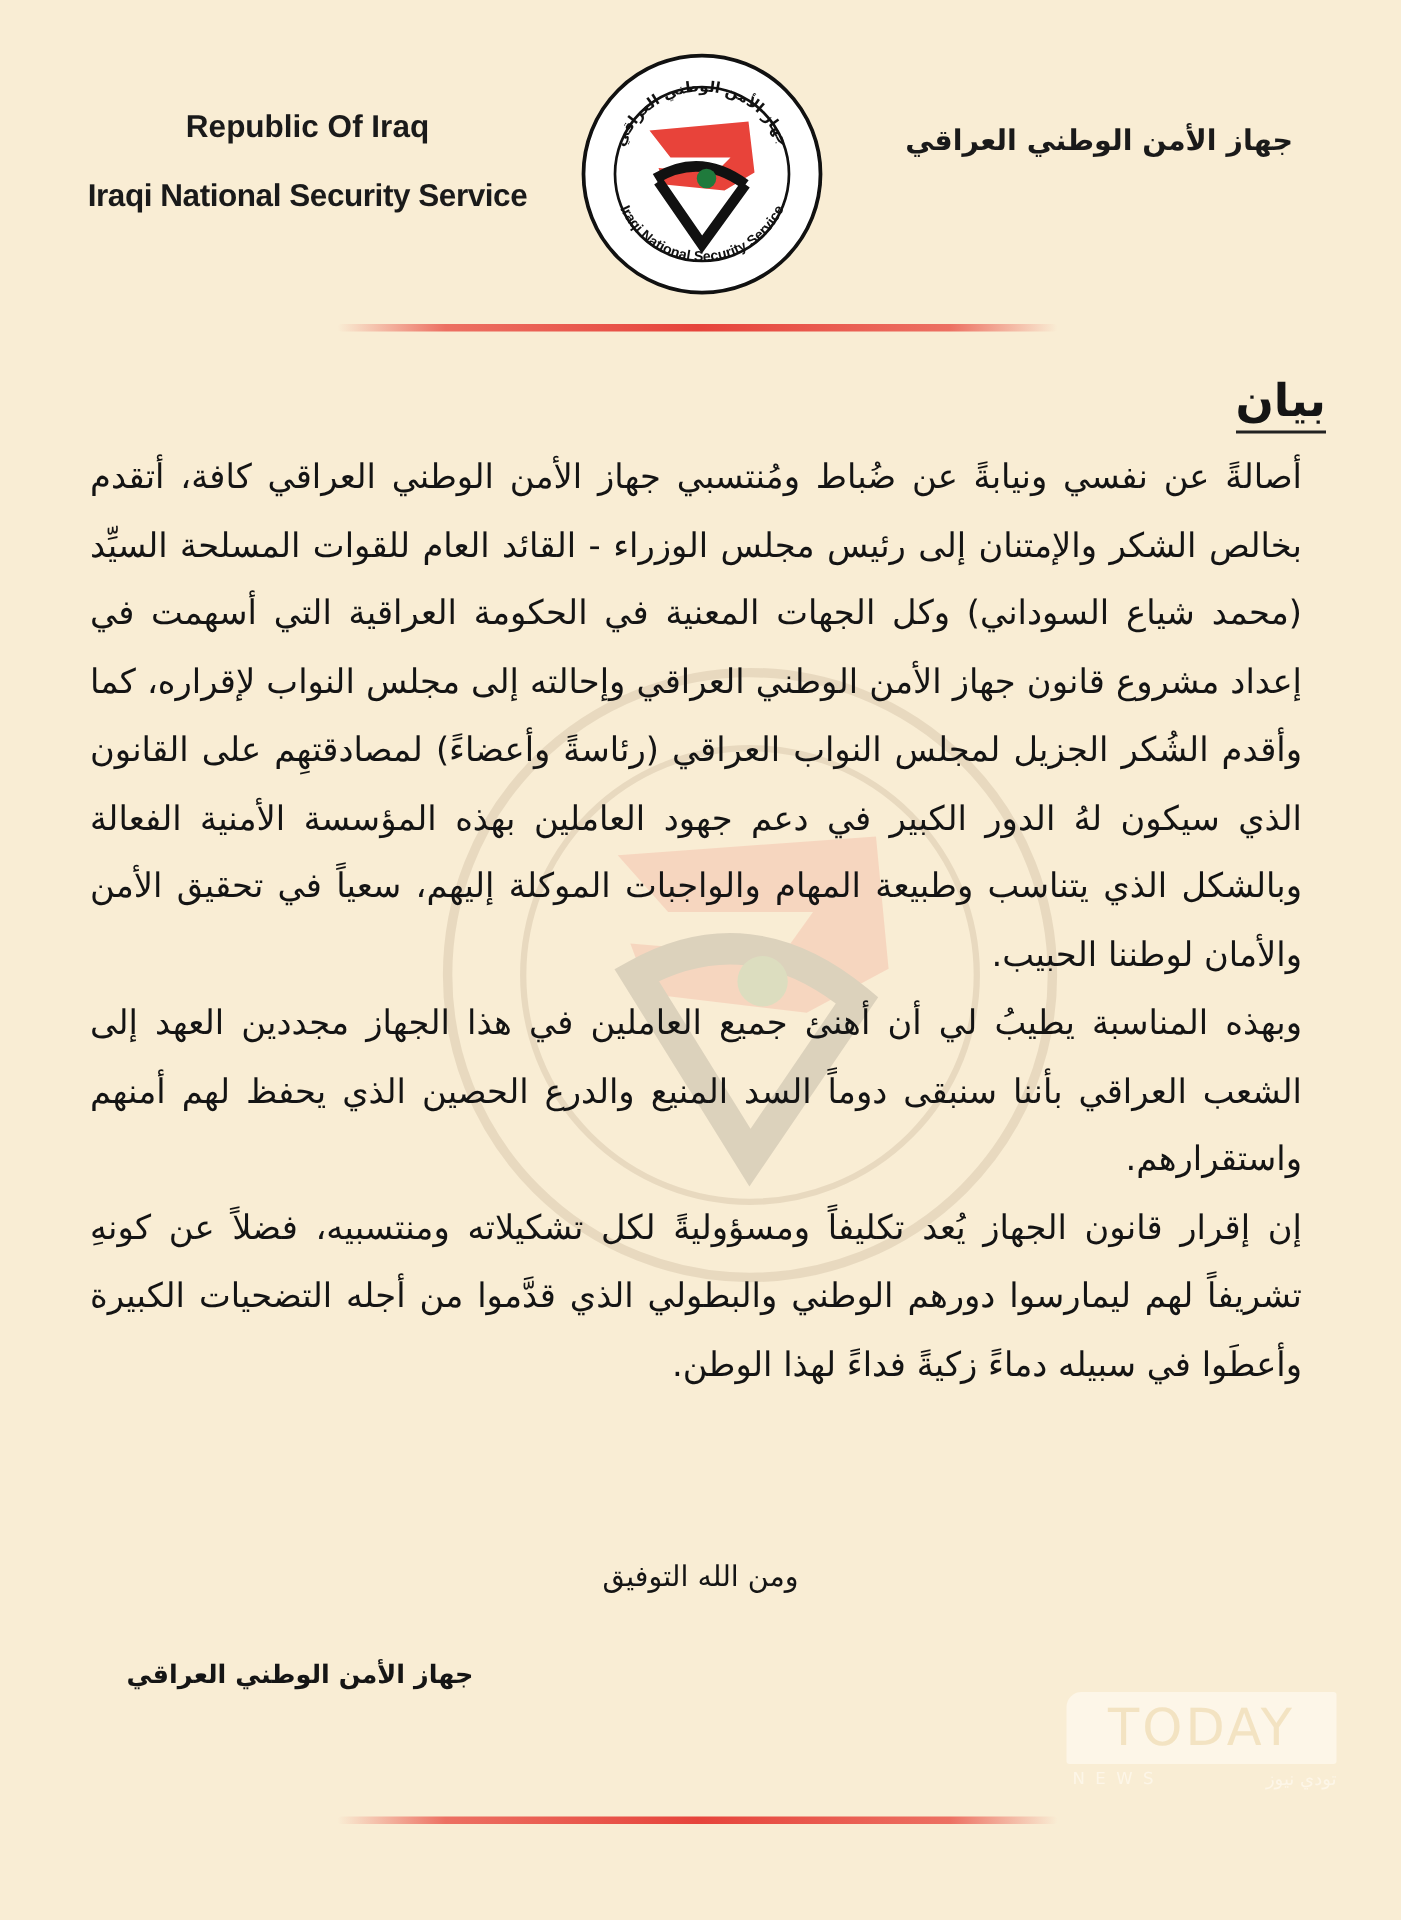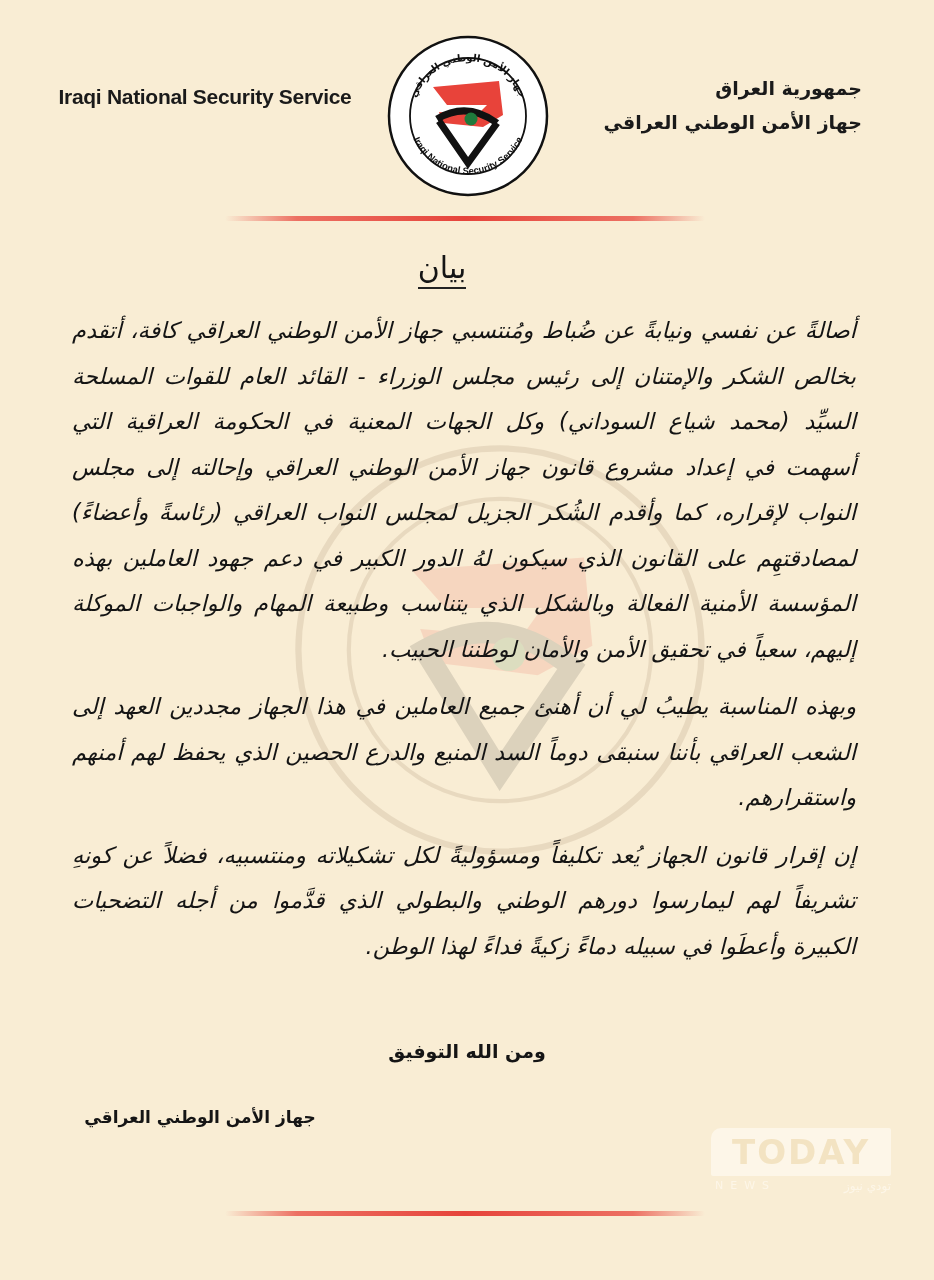--- a/index.html
+++ b/index.html
@@ -77,23 +77,22 @@
       top: 440px;
       width: 420px;
       height: 420px;
       opacity: 0.13;
     }
     .title {
       position: absolute;
       left: 0;
       top: 248px;
       width: 884px;
-      text-align: center;
-      direction: rtl;
-      font-weight: normal;
+      direction: rtl;
+      font-weight: bold;
       font-size: 30px;
       line-height: 40px;
     }
     .title span {
       border-bottom: 2px solid #222;
       padding-bottom: 2px;
     }
     .body-text {
       position: absolute;
       left: 60px;
@@ -101,31 +100,30 @@
       width: 808px;
       direction: rtl;
       text-align: justify;
       text-align-last: right;
       font-family: "DejaVu Sans", sans-serif;
       font-size: 22.5px;
       line-height: 45.5px;
       color: #141414;
     }
     .body-text p {
-      margin: 12px;
-      font-style: italic;
+      margin: 0;
     }
     .closing {
       position: absolute;
       left: 0;
       top: 1040px;
       width: 934px;
       text-align: center;
       direction: rtl;
-      font-weight: bold;
+      font-weight: normal;
       font-size: 19px;
     }
     .signature {
       position: absolute;
       left: 60px;
       top: 1102px;
       width: 280px;
       direction: rtl;
       text-align: center;
       font-weight: bold;
@@ -144,21 +142,21 @@
       position: absolute;
       left: 0; top: 0;
       width: 180px;
       height: 48px;
       background: #fdf6e8;
       border-radius: 10px 2px 2px 2px;
       display: flex;
       align-items: center;
       justify-content: center;
       font-family: "DejaVu Sans", sans-serif;
-      font-weight: bold;
+      font-weight: normal;
       font-size: 34px;
       letter-spacing: 2px;
       color: #f3e3c2;
     }
     .brand-sub {
       position: absolute;
       left: 4px;
       top: 51px;
       width: 176px;
       display: flex;
@@ -176,20 +174,21 @@
 <svg class="watermark" viewBox="0 0 200 200">
   <circle cx="100" cy="100" r="96" fill="none" stroke="#7a5a3a" stroke-width="3"></circle>
   <circle cx="100" cy="100" r="72" fill="none" stroke="#7a5a3a" stroke-width="2"></circle>
   <path d="M58 62 L140 56 L144 98 L118 112 L68 106 L62 90 L110 94 L120 80 L74 80 Z" fill="#e8433a"></path>
   <path d="M64 100 Q100 80 134 108 L100 158 Z" fill="none" stroke="#222" stroke-width="10"></path>
   <circle cx="104" cy="102" r="8" fill="#1f7a3c"></circle>
 </svg>
 
 <div class="header">
   <div class="header-en">
+    <div class="line1">Republic Of Iraq</div>
     <div class="line2">Iraqi National Security Service</div>
   </div>
 
   <svg class="logo" viewBox="0 0 162 162">
     <defs>
       <path id="arcTop" d="M 26 81 A 55 55 0 0 1 136 81"></path>
       <path id="arcBottom" d="M 22 90 A 60 60 0 0 0 140 90"></path>
     </defs>
     <circle cx="81" cy="81" r="79" fill="#ffffff" stroke="#111" stroke-width="2.5"></circle>
     <circle cx="81" cy="81" r="58" fill="#ffffff" stroke="#111" stroke-width="1.8"></circle>
@@ -202,21 +201,20 @@
 
     <path d="M46 52 L112 46 L116 80 L96 92 L56 88 L52 77 L90 80 L100 70 L60 70 Z" fill="#e8433a"></path>
 
     <path d="M50 84 Q80 66 110 88" fill="none" stroke="#111" stroke-width="7"></path>
     <path d="M52 86 L81 128 L110 88" fill="none" stroke="#111" stroke-width="7" stroke-linejoin="miter"></path>
 
     <circle cx="84" cy="84" r="6.5" fill="#1f7a3c"></circle>
   </svg>
 
   <div class="header-ar">
-    <div class="line1">جمهورية العراق</div>
     <div class="line2">جهاز الأمن الوطني العراقي</div>
   </div>
 </div>
 
 <div class="divider top"></div>
 
 <div class="title">
   <span>بيان</span>
 </div>
 

